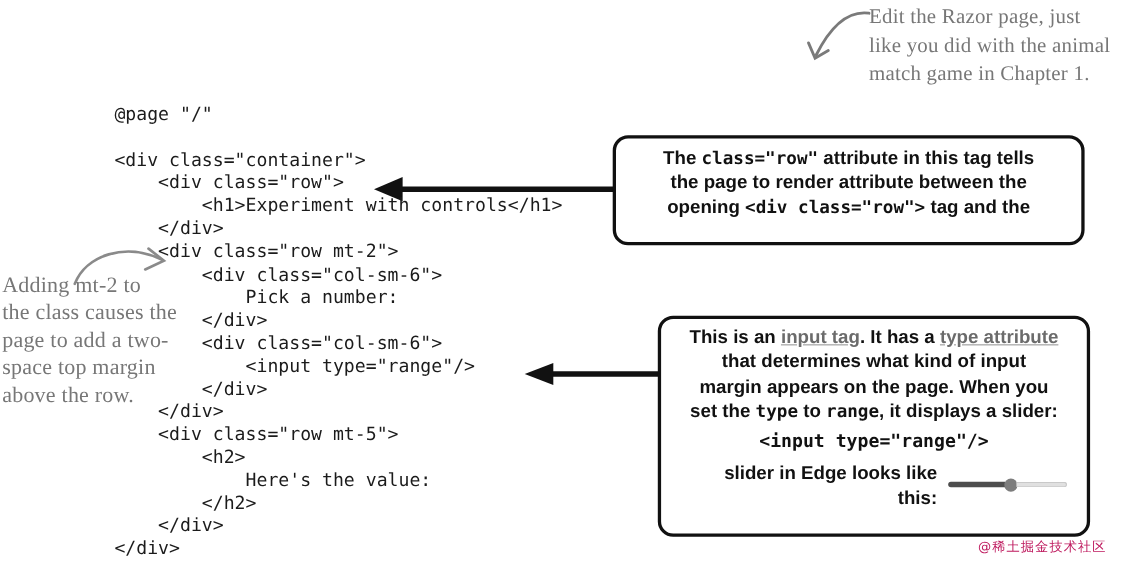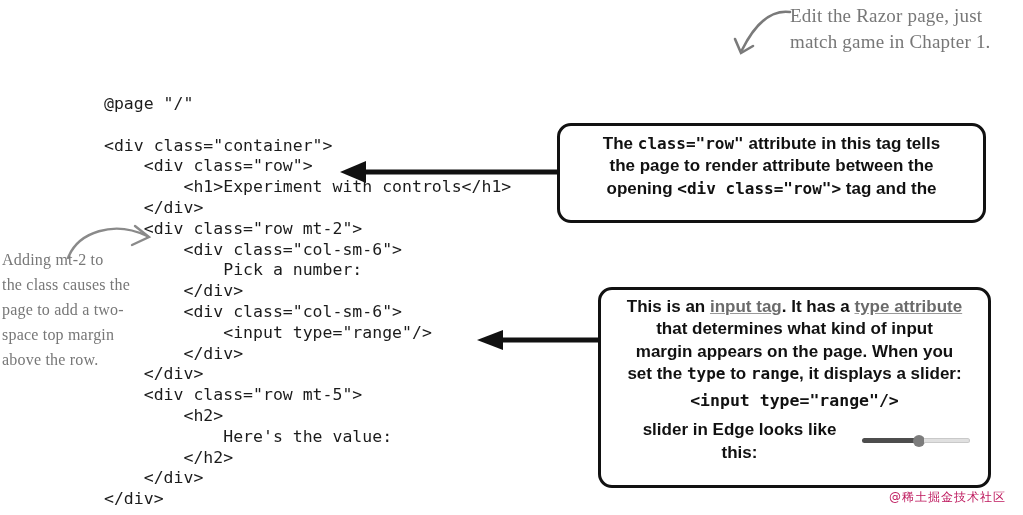--- a/index.html
+++ b/index.html
@@ -14,21 +14,21 @@
   .code {
     position:absolute; left:104px; top:94px;
     font-family:"DejaVu Sans Mono", monospace;
     font-size:16.5px; line-height:20.8px; color:#1b1b1b; white-space:pre;
   }
 
   
   .hand-note {
     position:absolute; color:#777777;
     font-family:cursive;
-    font-size:16px; line-height:25px; letter-spacing:0.2px;
+    font-size:20px; line-height:25px; letter-spacing:0.2px;
   }
   .note-top-right { left:790px; top:3px; font-size:19px; line-height:26px; }
   .note-left { left:2px; top:247px; }
 
   
   .callout {
     position:absolute; background:#ffffff; border:3.5px solid #111111;
     border-radius:14px; text-align:center; color:#111111;
   }
   .box1 { left:557px; top:123px; width:429px; height:100px; padding:7px 8px; }
@@ -39,21 +39,21 @@
   .seg-link {
     color:#6b6b6b; font-weight:600;
     text-decoration:underline; text-decoration-color:#9a9a9a;
   }
   .code-center {
     font-family:"DejaVu Sans Mono", monospace; font-weight:bold;
     font-size:16.5px; line-height:30px; text-align:center; color:#111;
   }
   .slider-line {
     display:flex; align-items:center; justify-content:flex-start;
-    gap:10px; padding-left:8px; margin-top:2px;
+    gap:10px; padding-left:8px; margin-top:2px;text-align:right;
   }
   .slider-line > span:first-child { font-size:17px; font-weight:bold; line-height:23px; }
 
   
   .slider { display:inline-flex; align-items:center; }
   .track-filled { width:52px; height:5px; background:#4d4d4d; border-radius:3px 0 0 3px; }
   .thumb { width:12px; height:12px; background:#7c7c7c; border-radius:50%; margin:0 -1px; }
   .track-empty { width:46px; height:5px; background:#e0e0e0; border:1px solid #c9c9c9; border-left:none; border-radius:0 3px 3px 0; }
 
   .watermark {
@@ -85,20 +85,21 @@
     </g>
 
     <g fill="none" stroke="#8a8a8a" stroke-width="2.4" stroke-linecap="round">
       <path d="M 68,258 C 78,232 114,220 147,236"></path>
       <path d="M 135,226 L 149,237 L 132,245"></path>
     </g>
   </svg>
 
   <div class="hand-note note-top-right">
       <div>Edit the Razor page, just</div>
+      <div>like you did with the animal</div>
       <div>match game in Chapter 1.</div>
     </div>
 
   <pre class="code">@page "/"
 
 &lt;div class="container"&gt;
     &lt;div class="row"&gt;
         &lt;h1&gt;Experiment with controls&lt;/h1&gt;
     &lt;/div&gt;
     &lt;div class="row mt-2"&gt;

